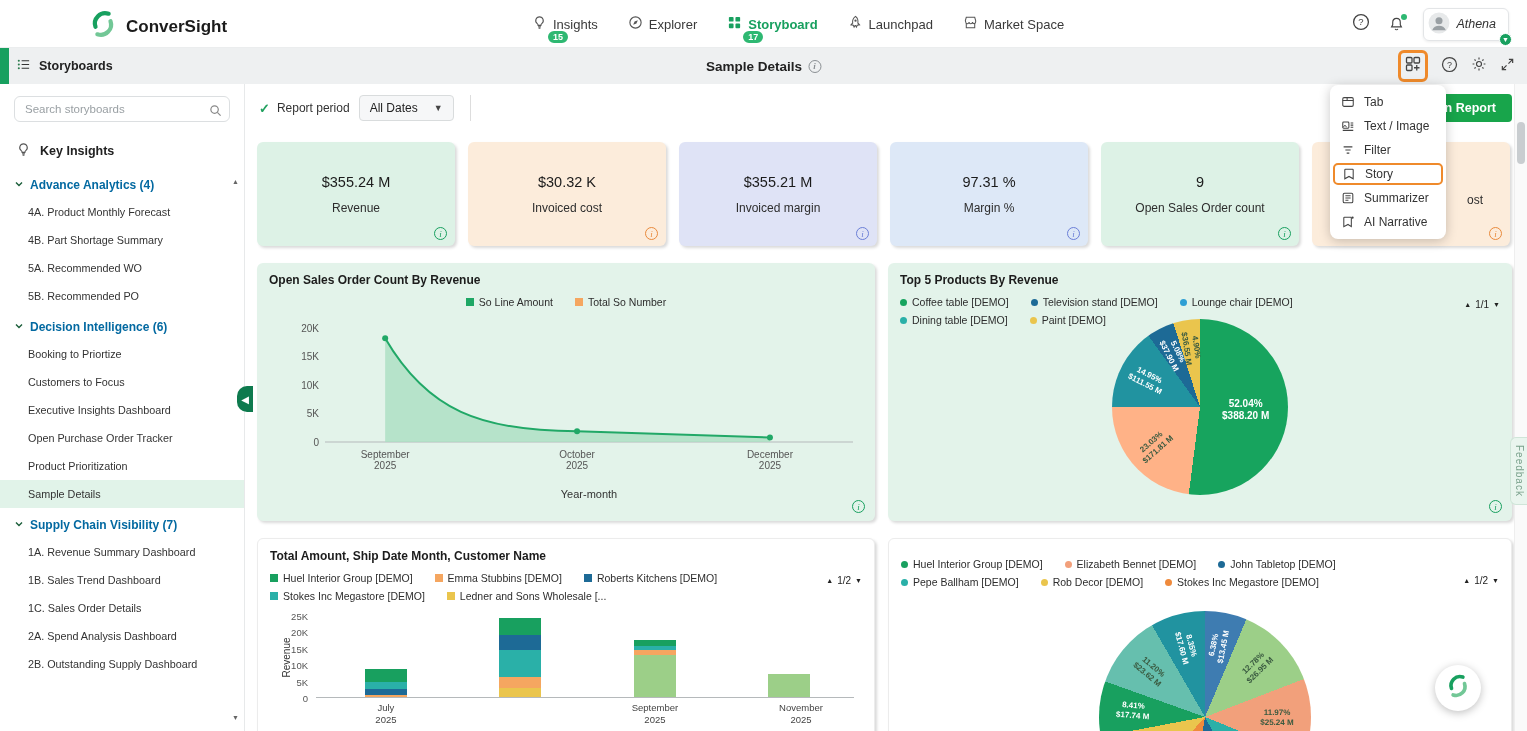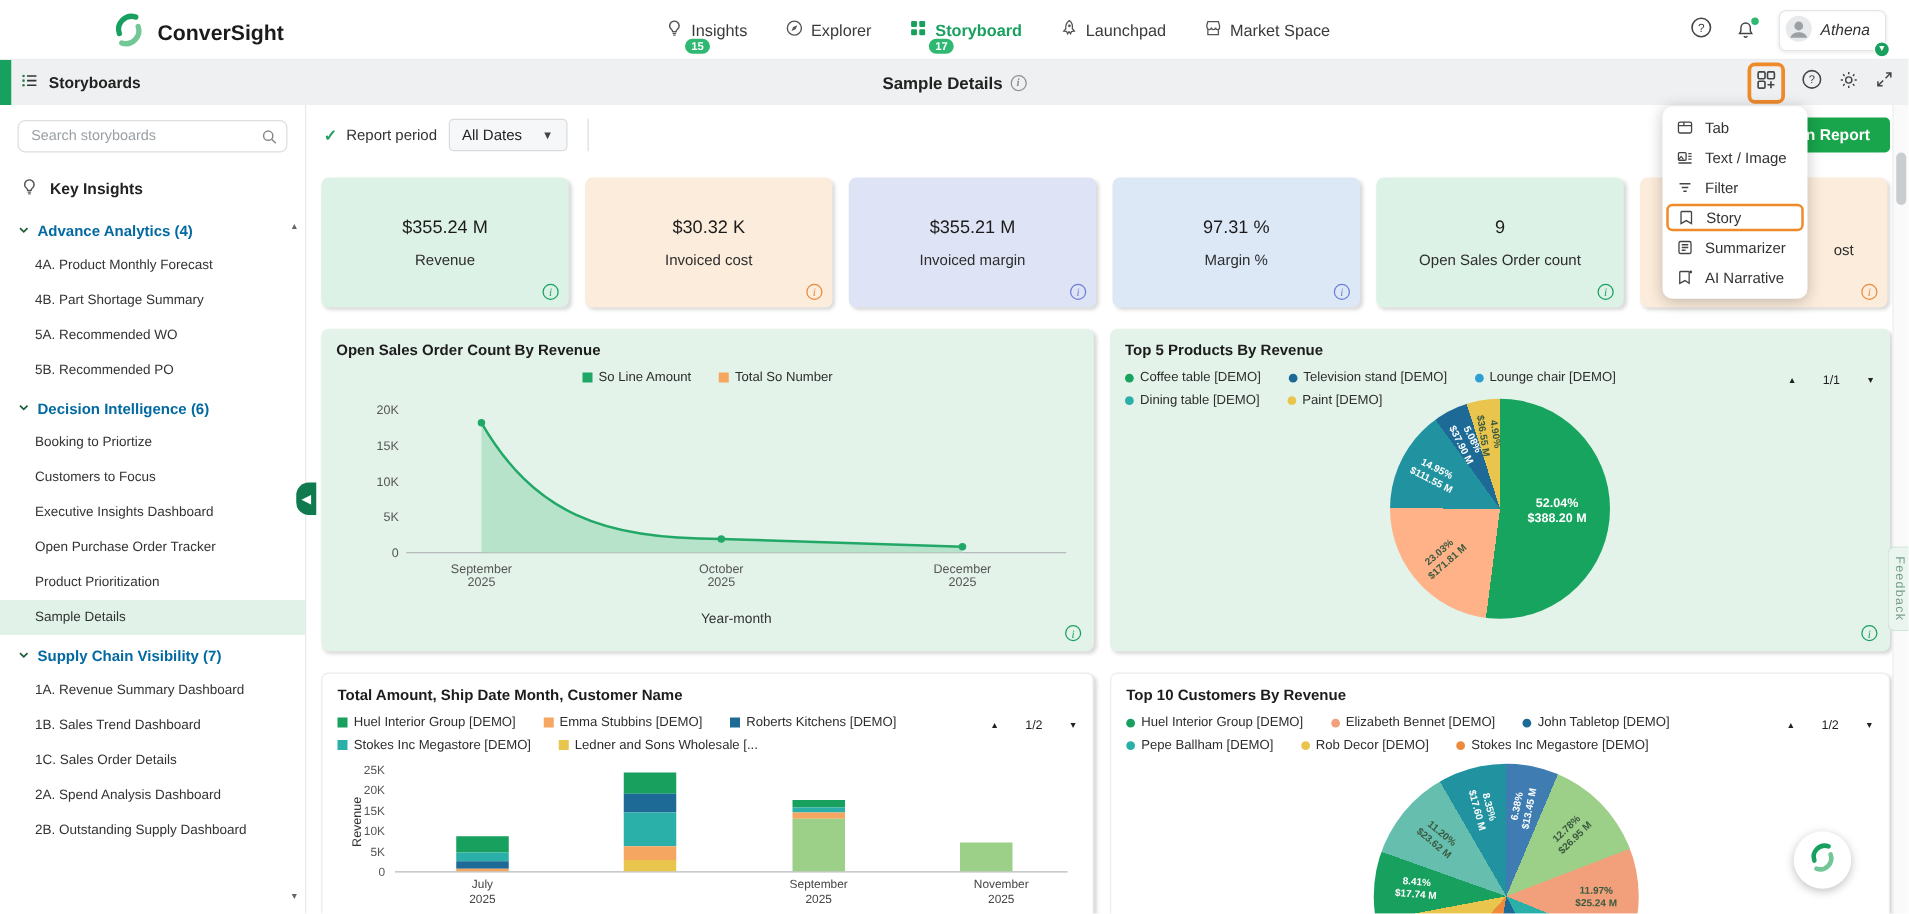--- a/index.html
+++ b/index.html
@@ -70,21 +70,21 @@
   .chart-card.green { background:#e3f3ea; }
   .chart-card.white { background:#fff; border:1px solid #ececec; }
   .chart-title { font-size:12px; font-weight:bold; color:#1c1c1c; }
   .chart-info { position:absolute; right:10px; bottom:8px; color:#18a05f; cursor:pointer; }
   .legend { display:flex; flex-wrap:wrap; column-gap:22px; row-gap:6px; margin-top:9px; font-size:10.5px; color:#2d2d2d; align-items:center; }
   .legend.centered { justify-content:center; }
   .legend.with-pager { margin-right:84px;align-items:flex-end; }
   .lg-item { display:flex; align-items:center; gap:5px; cursor:pointer; }
   .lg-sq { width:8px; height:8px; flex:none; }
   .lg-dot { width:7px; height:7px; border-radius:50%; flex:none; }
-  .pager { position:absolute; right:12px; top:36px; display:flex; align-items:center; gap:21px; font-size:10px; color:#222; }
+  .pager { position:absolute; right:12px; top:36px; display:flex; align-items:center; gap:4px; font-size:10px; color:#222; }
   .pager .tri { font-size:7px; cursor:pointer; }
   svg text.ax { font-size:10px; fill:#555; font-family:"Liberation Sans", sans-serif; }
   svg text.axl { font-size:11px; fill:#333; font-family:"Liberation Sans", sans-serif; }
 
   .pie { position:absolute; border-radius:50%; }
   .pie-label { position:absolute; text-align:center; font-size:8px; line-height:1.25; white-space:nowrap; font-weight:bold; }
   .pie-label.big { font-size:10px; }
 
   .bar-plot { position:relative; margin:14px 8px 0 46px; height:82px; border-bottom:1px solid #b5b9bb; width:538px; }
   .tick { position:absolute; left:-38px; width:30px; text-align:right; font-size:9.5px; color:#555; }
@@ -536,21 +536,20 @@
           </div>
 
       <span class="pager">
             <span class="tri">▲</span>
             <span>1/2</span>
             <span class="tri">▼</span>
           </span>
         </section>
 
       <section class="chart-card white" id="card3">
-        <div class="chart-title">Top 10 Customers By Revenue</div>
         <div class="legend with-pager" id="legend3">
             <span class="lg-item">
               <span class="lg-dot" style="background: rgb(24, 160, 95);"></span>
               <span>Huel Interior Group [DEMO]</span>
             </span>
             <span class="lg-item">
               <span class="lg-dot" style="background: rgb(242, 160, 123);"></span>
               <span>Elizabeth Bennet [DEMO]</span>
             </span>
             <span class="lg-item">

